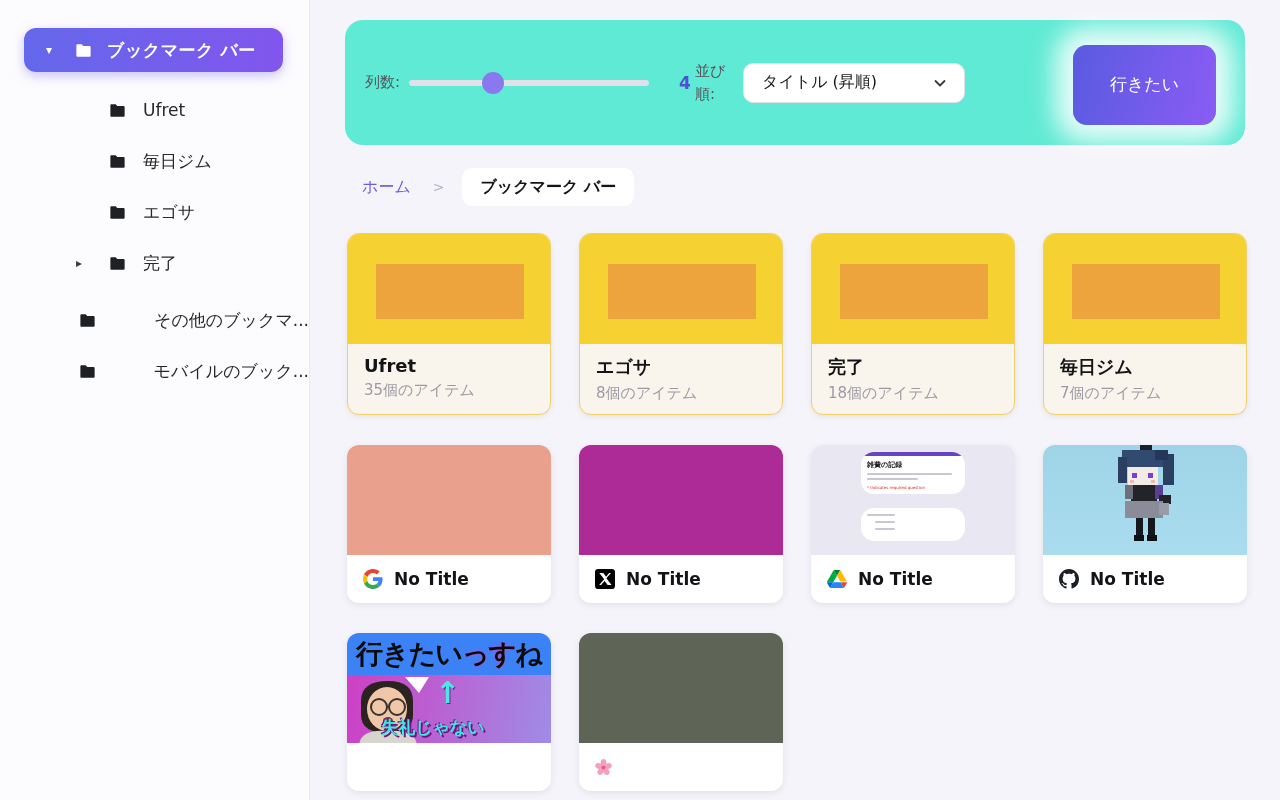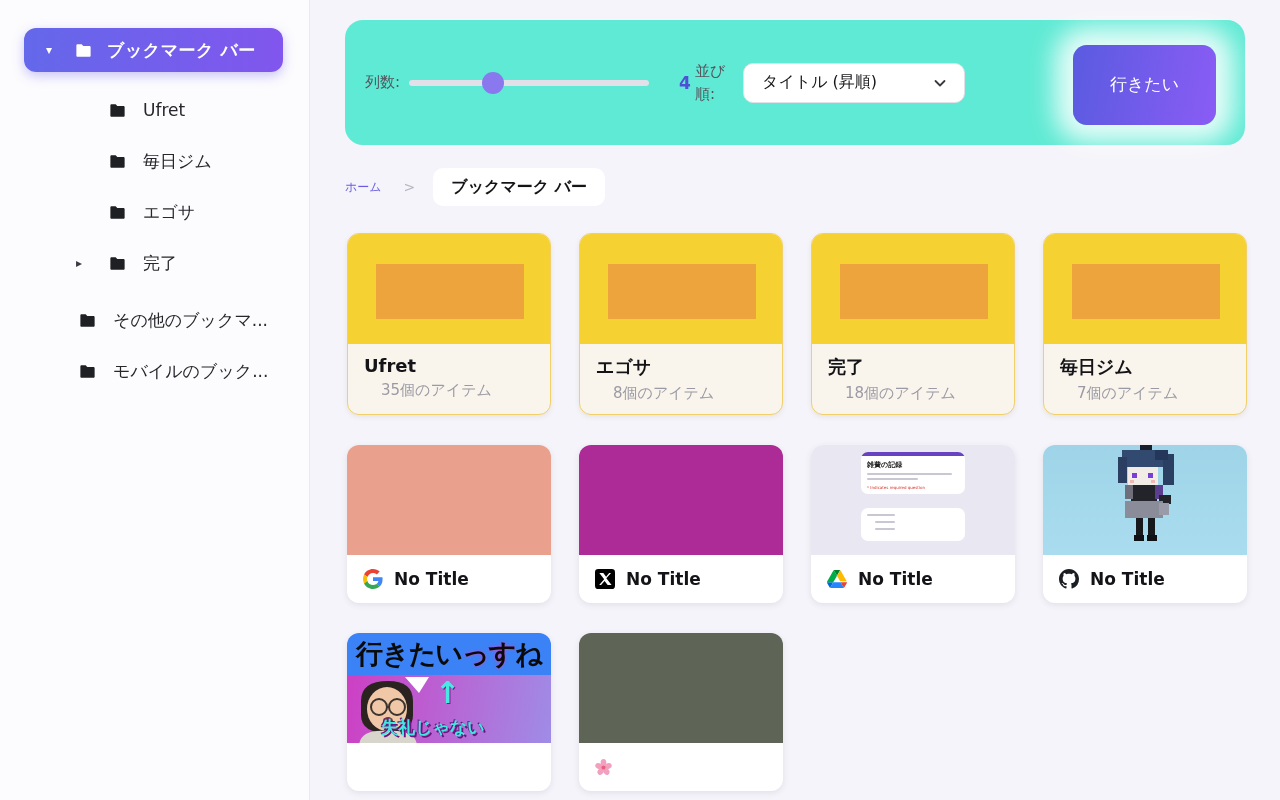--- a/index.html
+++ b/index.html
@@ -13,21 +13,21 @@
   .tree { margin-top:28px; }
   .tree-selected { margin:0 26px 0 24px; height:44px; border-radius:12px;
     background:linear-gradient(90deg,#6468ea,#8156ee); display:flex; align-items:center;
     padding-left:22px; gap:14px; color:#fff; box-shadow:0 4px 12px rgba(108,92,231,.35); cursor:pointer; }
   .tree-selected .caret { font-size:12px; width:14px; }
   .tree-selected .label { font-size:17px; font-weight:bold; letter-spacing:.5px; }
   .tree-item { height:50px; display:flex; align-items:center; gap:16px; color:#26262b;
     font-size:17px; cursor:pointer; }
   .indent-2 { padding-left:108px; }
   .indent-2c { padding-left:76px; }
-  .indent-1 { padding-left:78px; }
+  .indent-1 { padding-left:78px;justify-content:space-between; }
   .caret-dark { font-size:12px; color:#3a3a40; width:16px; }
   .ficon { width:19px; height:19px; flex:0 0 auto; }
   .tree { display:flex; flex-direction:column; }
   .tree-item { margin-top:1px; }
   .tree .gap-lg { height:6px; }
 
   
   .main { position:absolute; left:310px; top:0; right:0; bottom:0; }
 
   .toolbar { position:absolute; left:35px; right:35px; top:20px; height:125px;
@@ -42,44 +42,44 @@
   .sort-label { width:48px; }
   .sort-select { width:222px; height:40px; background:#fff; border:1px solid #e2e0e8;
     border-radius:10px; display:flex; align-items:center; justify-content:space-between;
     padding:0 16px 0 18px; font-size:16px; color:#17171a; cursor:pointer; }
   .options-btn { position:absolute; right:29px; top:25px; width:143px; height:80px;
     background:linear-gradient(100deg,#5a5be0,#8a5cf5); border:none; border-radius:14px;
     color:#fff; font-size:17px; line-height:1.6; font-family:inherit; cursor:pointer;
     box-shadow:0 0 26px 18px rgba(255,255,255,.85); padding:0 28px; }
 
   .breadcrumb { position:absolute; left:35px; top:168px; height:38px; display:flex; align-items:center; }
-  .bc-home { font-size:12px; color:#6a5be0; cursor:pointer; }
+  .bc-home { margin-left:17px; font-size:16px; color:#6a5be0; cursor:pointer; }
   .bc-sep { margin:0 18px 0 22px; font-size:14px; color:#b6b4c0; }
   .bc-current { background:#fff; border-radius:10px; height:38px; display:flex; align-items:center;
     padding:0 18px; font-size:16px; font-weight:bold; color:#141418; }
 
   .grid { position:absolute; left:37px; top:233px; }
   .grid-row { display:flex; gap:28px; margin-bottom:30px; }
   .card { width:204px; border-radius:12px; overflow:hidden; background:#fff;
     box-shadow:0 2px 6px rgba(60,60,90,.10); cursor:pointer; }
   .folder-card { border:1px solid #f1d06a; background:#faf5ec; box-shadow:0 2px 5px rgba(120,100,40,.10); }
   .f-img { height:110px; background:#f5d232; position:relative; }
   .f-inner { position:absolute; left:28px; top:30px; width:148px; height:55px; background:#eda43c; }
   .f-info { padding:11px 16px 0 16px; height:70px; }
   .f-title { font-size:18px; font-weight:bold; color:#141418; }
-  .f-count { margin-top:5px; font-size:15px; color:#9b9aa4;margin-left:17px; }
+  .f-count { margin-top:5px; font-size:15px; color:#9b9aa4; }
   .bm-img { height:110px; position:relative; overflow:hidden; }
   .bm-info { height:48px; display:flex; align-items:center; gap:11px; padding:0 16px; }
   .bm-title { font-size:17px; font-weight:bold; color:#141418; white-space:nowrap; }
   .fav { width:20px; height:20px; flex:0 0 auto; }
 
   
   .gf { background:#e9e7f2; }
   .gf-col { position:absolute; left:50px; right:50px; top:7px; bottom:0; }
-  .gf-card { background:#fff; border-radius:7px; margin-bottom:14px; padding:4px 6px; overflow:hidden; }
+  .gf-card { background:#fff; border-radius:13px; margin-bottom:14px; padding:4px 6px; overflow:hidden; }
   .gf-bar { height:4px; background:#6742c1; margin:-4px -6px 4px -6px; }
   .gf-title { font-size:7px; font-weight:bold; color:#222; }
   .gf-line { height:2px; background:#c9c7d2; border-radius:1px; margin-top:3px; }
   .gf-red { margin-top:5px; font-size:4px; color:#d93025; white-space:nowrap; }
 
   
   .voxel { background:linear-gradient(180deg,#9fd4e8,#a9dcee); display:flex; justify-content:center; }
 
   
   .yt { background:#3b82f6; }

